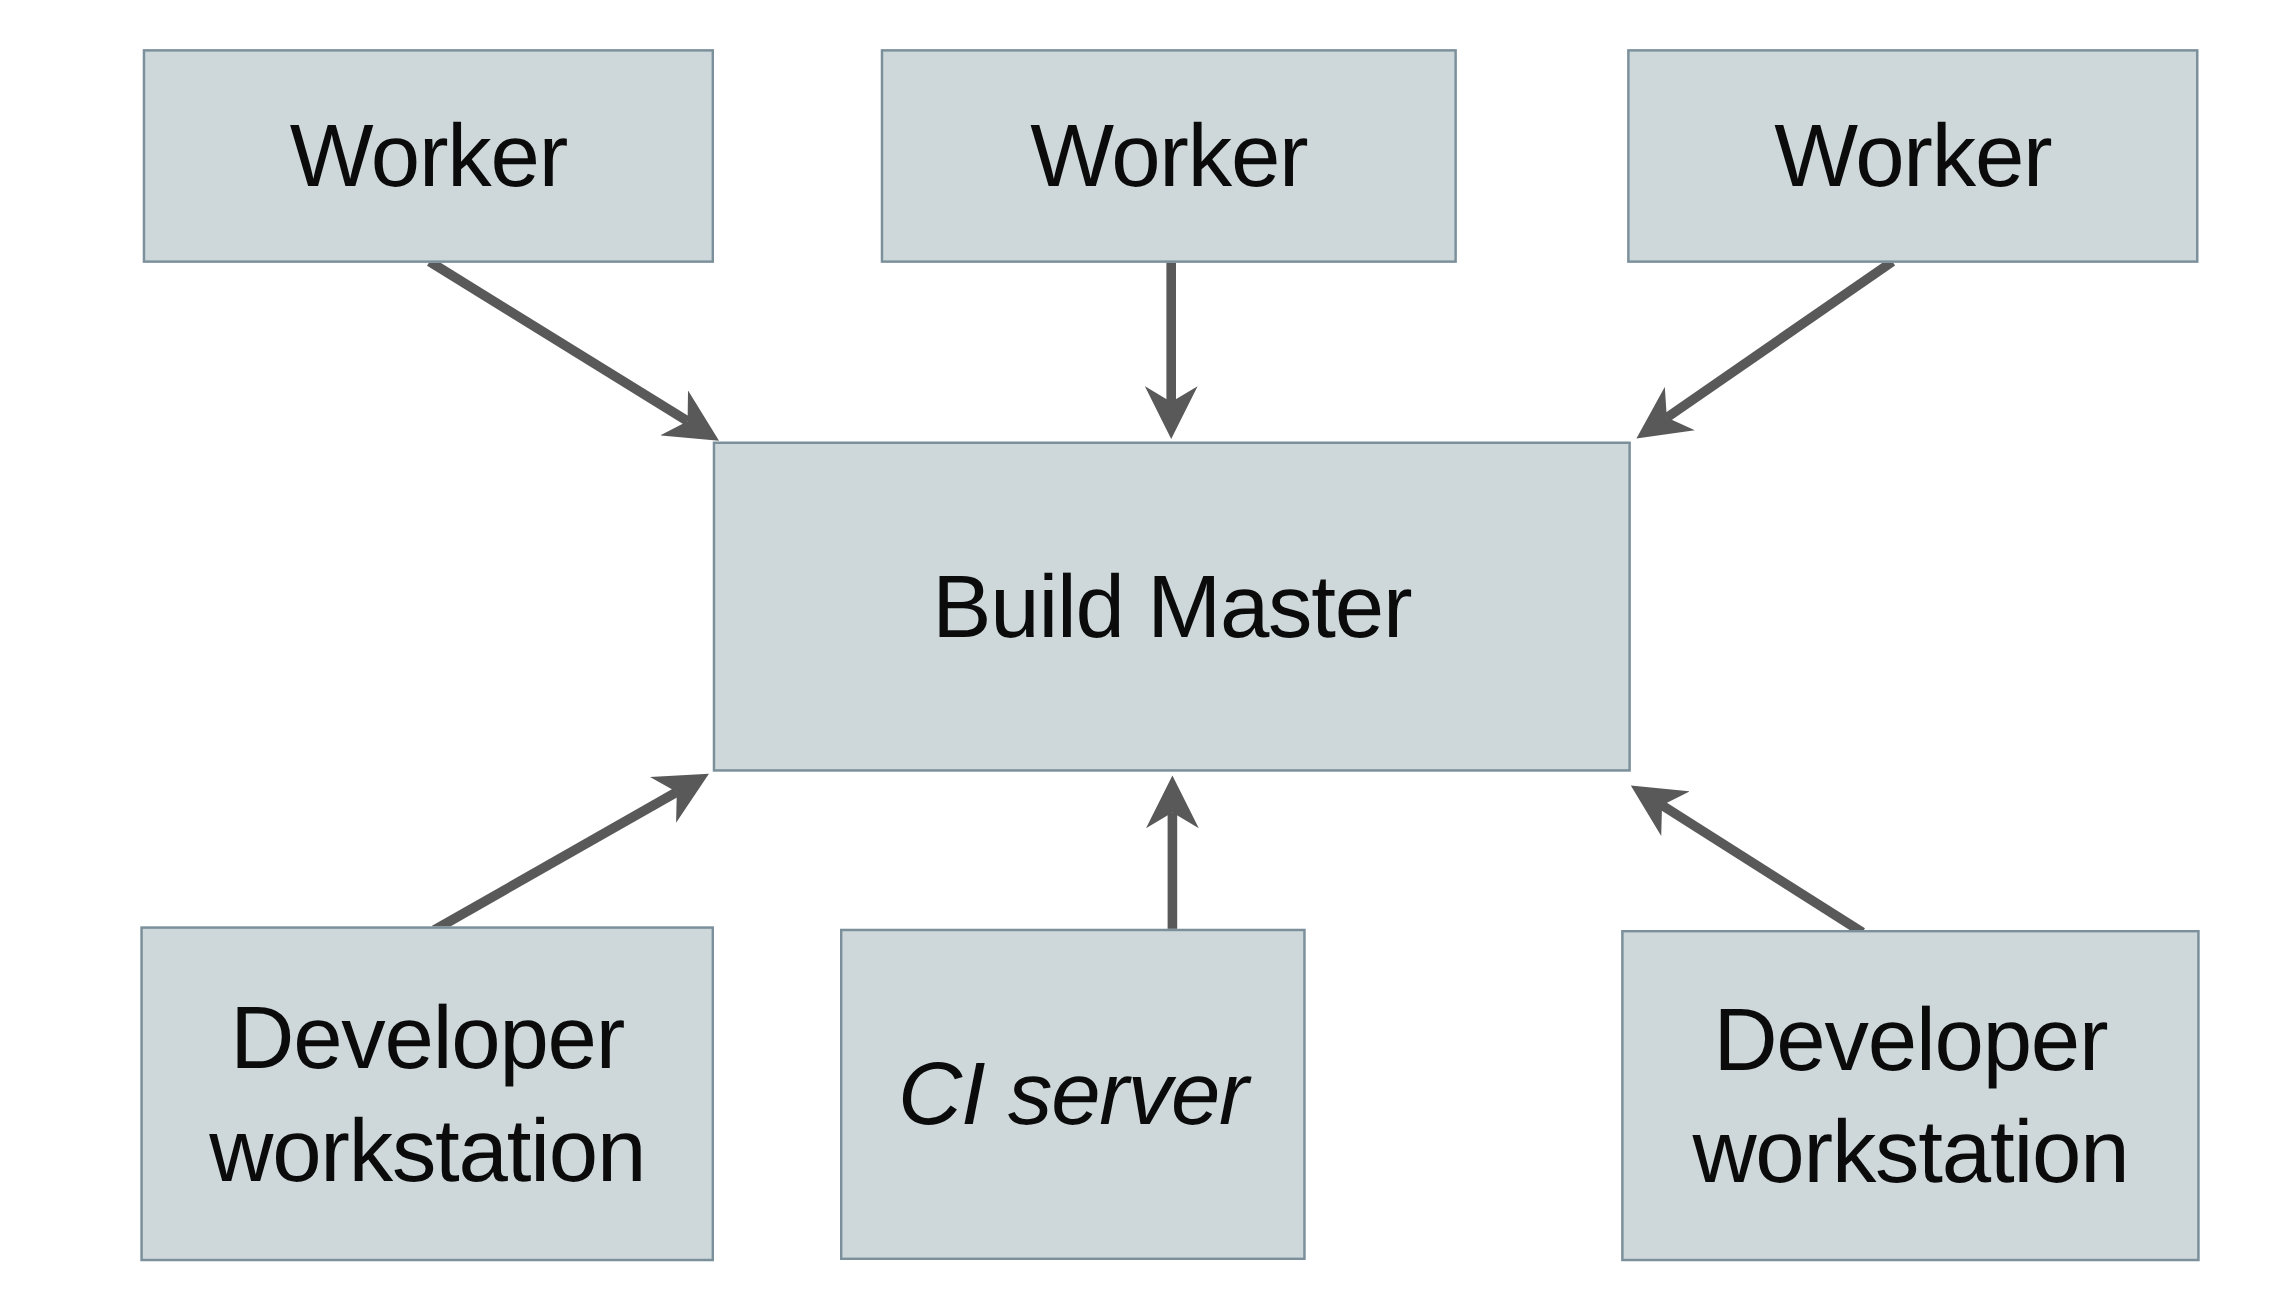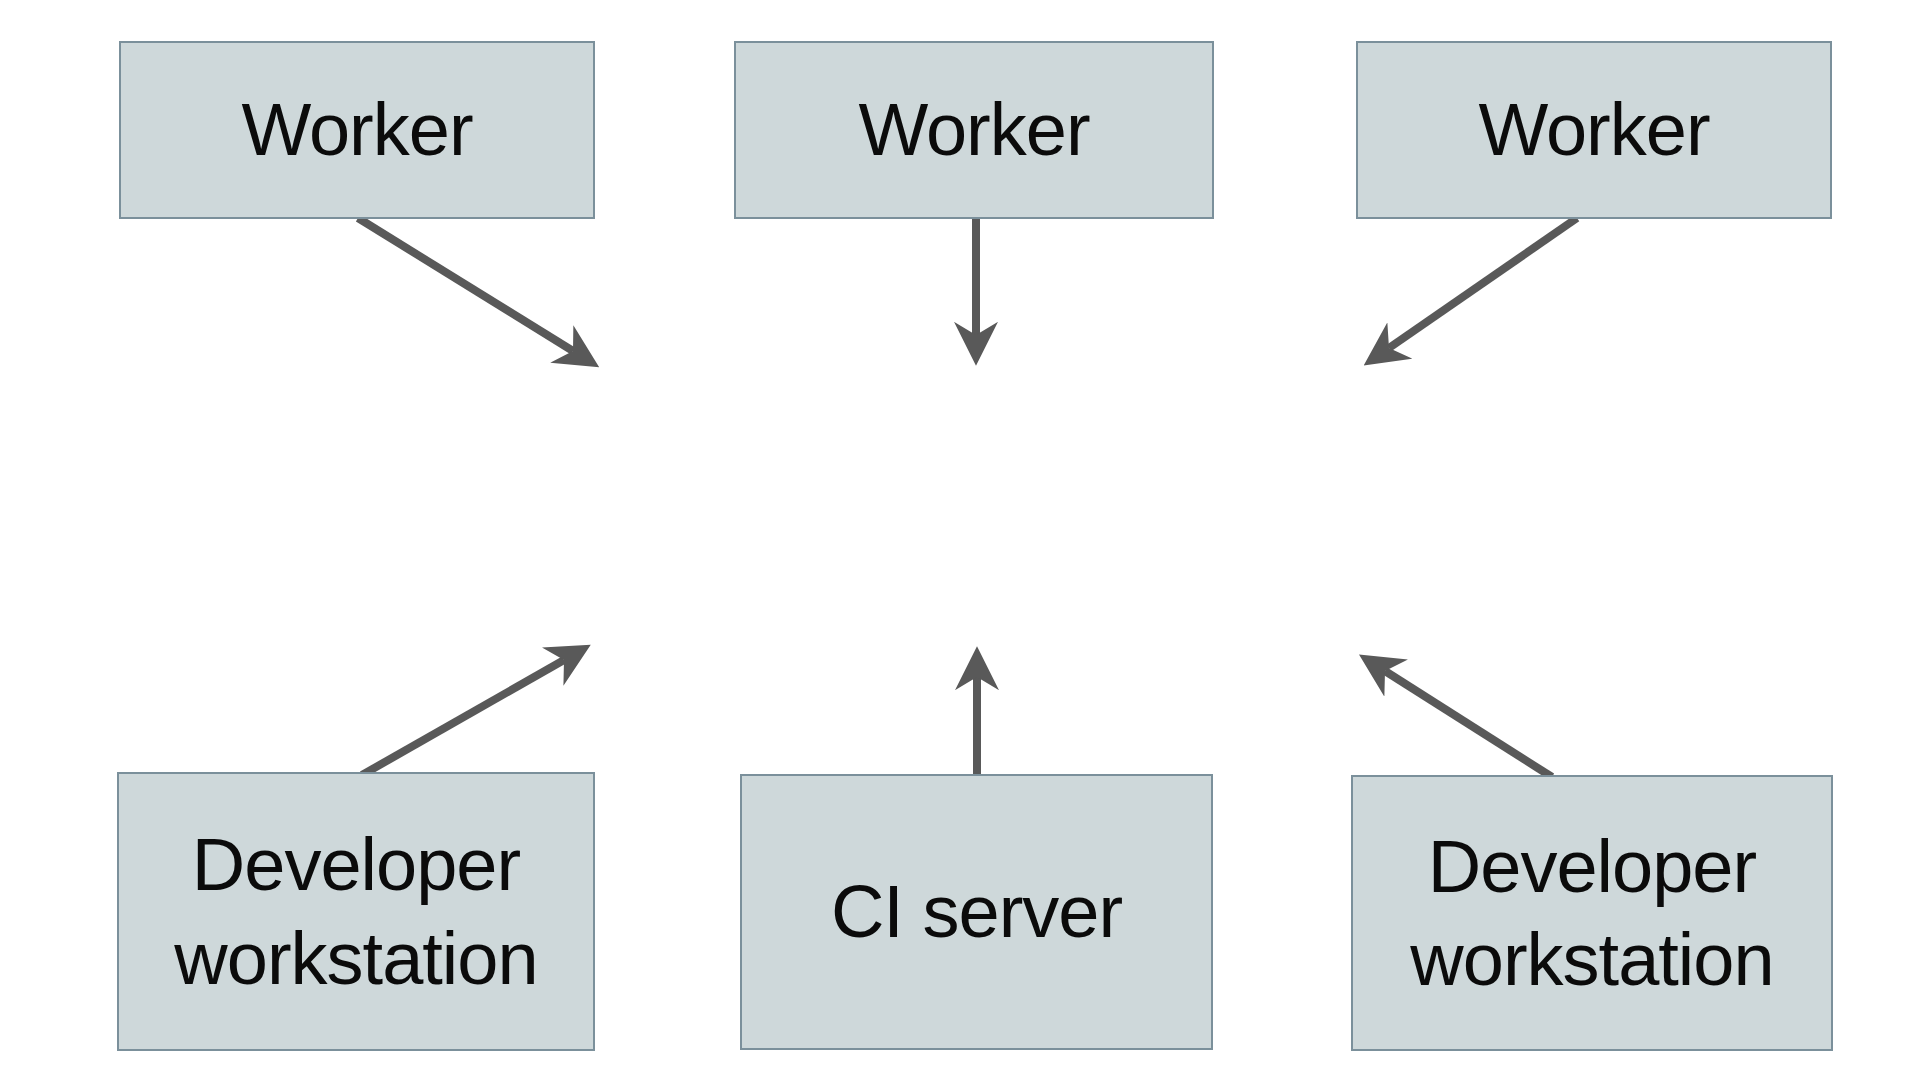--- a/index.html
+++ b/index.html
@@ -36,21 +36,21 @@
     font-size: 74px;
     line-height: 1.26;
     letter-spacing: -1px;
     padding: 12px 10px;
   }
   #n-worker-1      { left: 119px;  top: 41px;  width: 476px; height: 178px; }
   #n-worker-2      { left: 734px;  top: 41px;  width: 480px; height: 178px; }
   #n-worker-3      { left: 1356px; top: 41px;  width: 476px; height: 178px; }
   #n-build-master  { left: 594px;  top: 368px; width: 765px; height: 275px; }
   #n-dev-ws-1      { left: 117px;  top: 772px; width: 478px; height: 279px; }
-  #n-ci-server     { left: 740px;  top: 774px; width: 473px; height: 276px; }
+  #n-ci-server     { left: 700px;  top: 774px; width: 388px; height: 276px; font-style: italic; }
   #n-dev-ws-2      { left: 1351px; top: 775px; width: 482px; height: 276px; }
 </style>
 </head>
 <body>
 
 <div class="canvas">
 
   <svg class="edges" width="1910" height="1090" viewBox="0 0 1910 1090" xmlns="http://www.w3.org/2000/svg">
     <defs>
       <marker id="ah" viewBox="0 0 10 10" refX="3" refY="5" markerWidth="5.5" markerHeight="5.5" orient="auto">
@@ -70,20 +70,23 @@
   </div>
 
   <div class="node" id="n-worker-2">
     <span>Worker</span>
   </div>
 
   <div class="node" id="n-worker-3">
     <span>Worker</span>
   </div>
 
+  <div class="node" id="n-build-master">
+    <span>Build Master</span>
+  </div>
 
   <div class="node" id="n-dev-ws-1">
     <span>Developer workstation</span>
   </div>
 
   <div class="node" id="n-ci-server">
     <span>CI server</span>
   </div>
 
   <div class="node" id="n-dev-ws-2">

